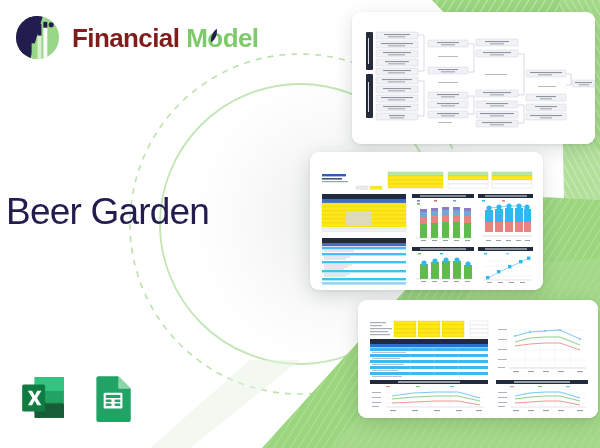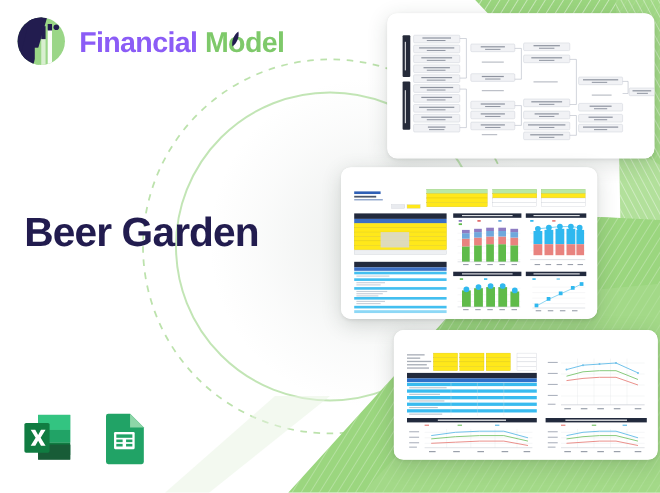--- a/index.html
+++ b/index.html
@@ -19,30 +19,30 @@
   .logo-row{
     position:absolute;left:14px;top:14px;
     display:flex;align-items:center;gap:11px;
   }
   .logo-mark{width:47px;height:47px;display:block;}
   .logo-text{
     font-size:26px;font-weight:bold;letter-spacing:-0.6px;
     white-space:nowrap;line-height:1;
     display:flex;align-items:center;
   }
-  .logo-word-1{color:#8b5cf6;}
+  .logo-word-1{color:#7f1d1d;}
   .logo-word-2{color:#7ec96a;position:relative;margin-left:7px;}
   .leaf{
     position:absolute;left:23px;top:3px;width:9px;height:15px;
   }
 
   
   .title{
-    position:absolute;left:22px;top:192px;
-    font-size:37px;font-weight:bold;color:#221c4f;
+    position:absolute;left:6px;top:192px;
+    font-size:37px;font-weight:normal;color:#221c4f;
     letter-spacing:-0.8px;line-height:1.1;white-space:nowrap;
   }
 
   
   .app-icons{
     position:absolute;left:18px;top:373px;
     display:flex;gap:19px;align-items:flex-start;
   }
   .app-ico{width:50px;height:50px;display:block;}
 

